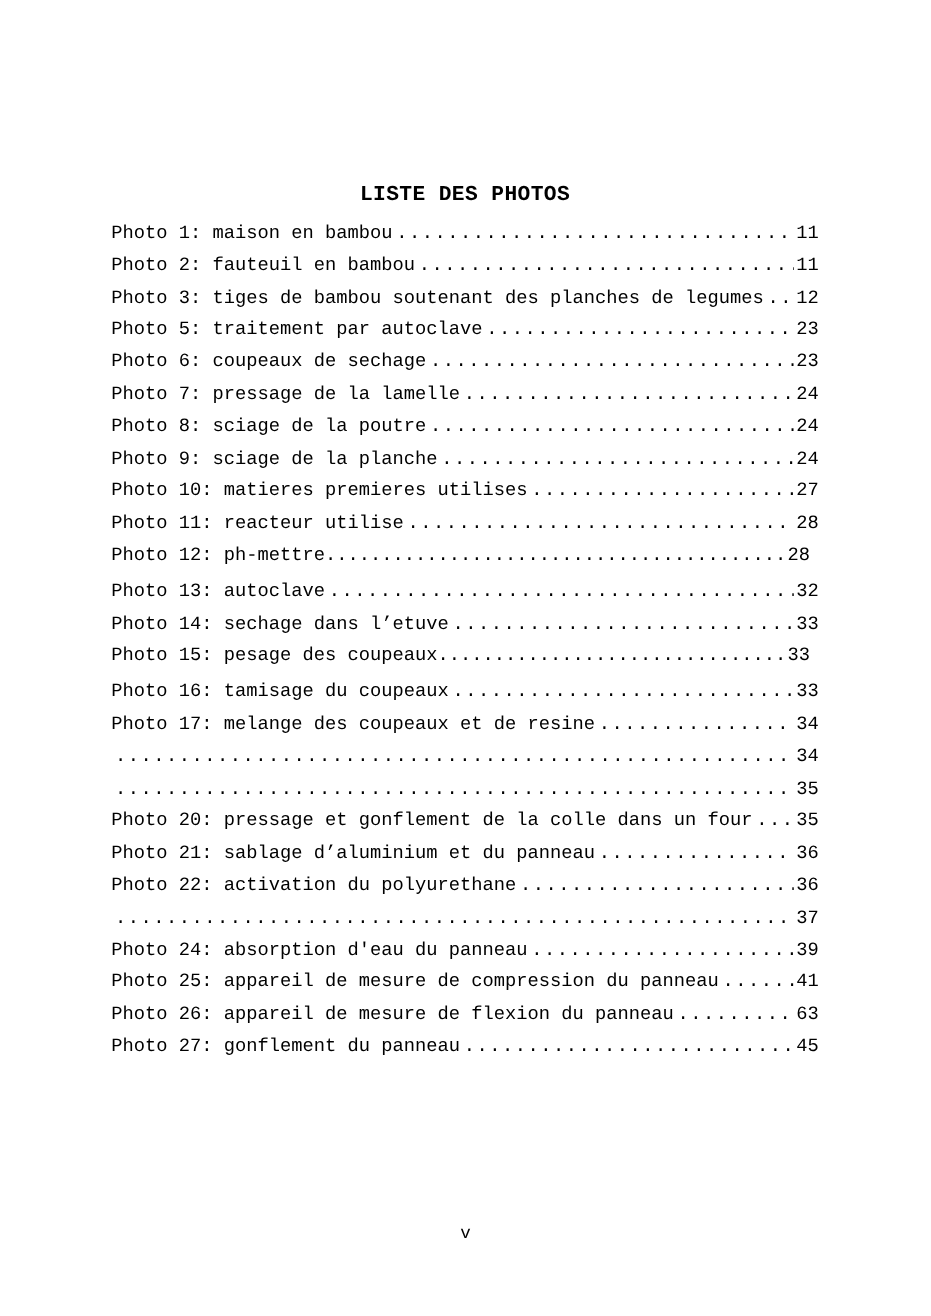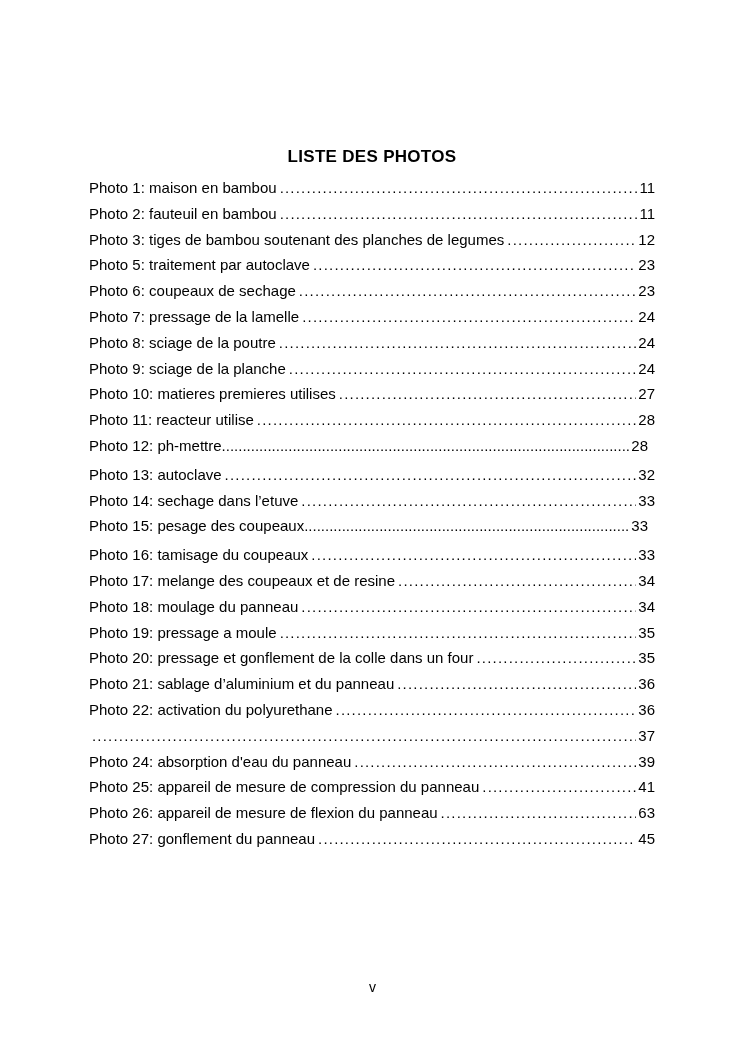--- a/index.html
+++ b/index.html
@@ -6,21 +6,21 @@
     margin: 0;
     padding: 0;
     background: #e8e8e8;
   }
   .page {
     width: 745px;
     height: 1053px;
     margin: 0 auto;
     position: relative;
     background: #ffffff;
-    font-family: Liberation Sans, sans-serif;
+    font-family: Liberation Mono, monospace;
     color: #000000;
     box-sizing: border-box;
     overflow: hidden;
   }
   .content {
     position: absolute;
     left: 89px;
     right: 90px;
     top: 147px;
   }
@@ -176,27 +176,25 @@
     <span class="toc-page">33</span>
   </div>
 
   <div class="toc-entry">
     <span class="toc-label">Photo 17: melange des coupeaux et de resine</span>
     <span class="toc-dots"></span>
     <span class="toc-page">34</span>
   </div>
 
   <div class="toc-entry">
-    <span class="toc-label">Photo 18: moulage du panneau</span>
     <span class="toc-dots"></span>
     <span class="toc-page">34</span>
   </div>
 
   <div class="toc-entry">
-    <span class="toc-label">Photo 19: pressage a moule</span>
     <span class="toc-dots"></span>
     <span class="toc-page">35</span>
   </div>
 
   <div class="toc-entry">
     <span class="toc-label">Photo 20: pressage et gonflement de la colle dans un four</span>
     <span class="toc-dots"></span>
     <span class="toc-page">35</span>
   </div>
 

